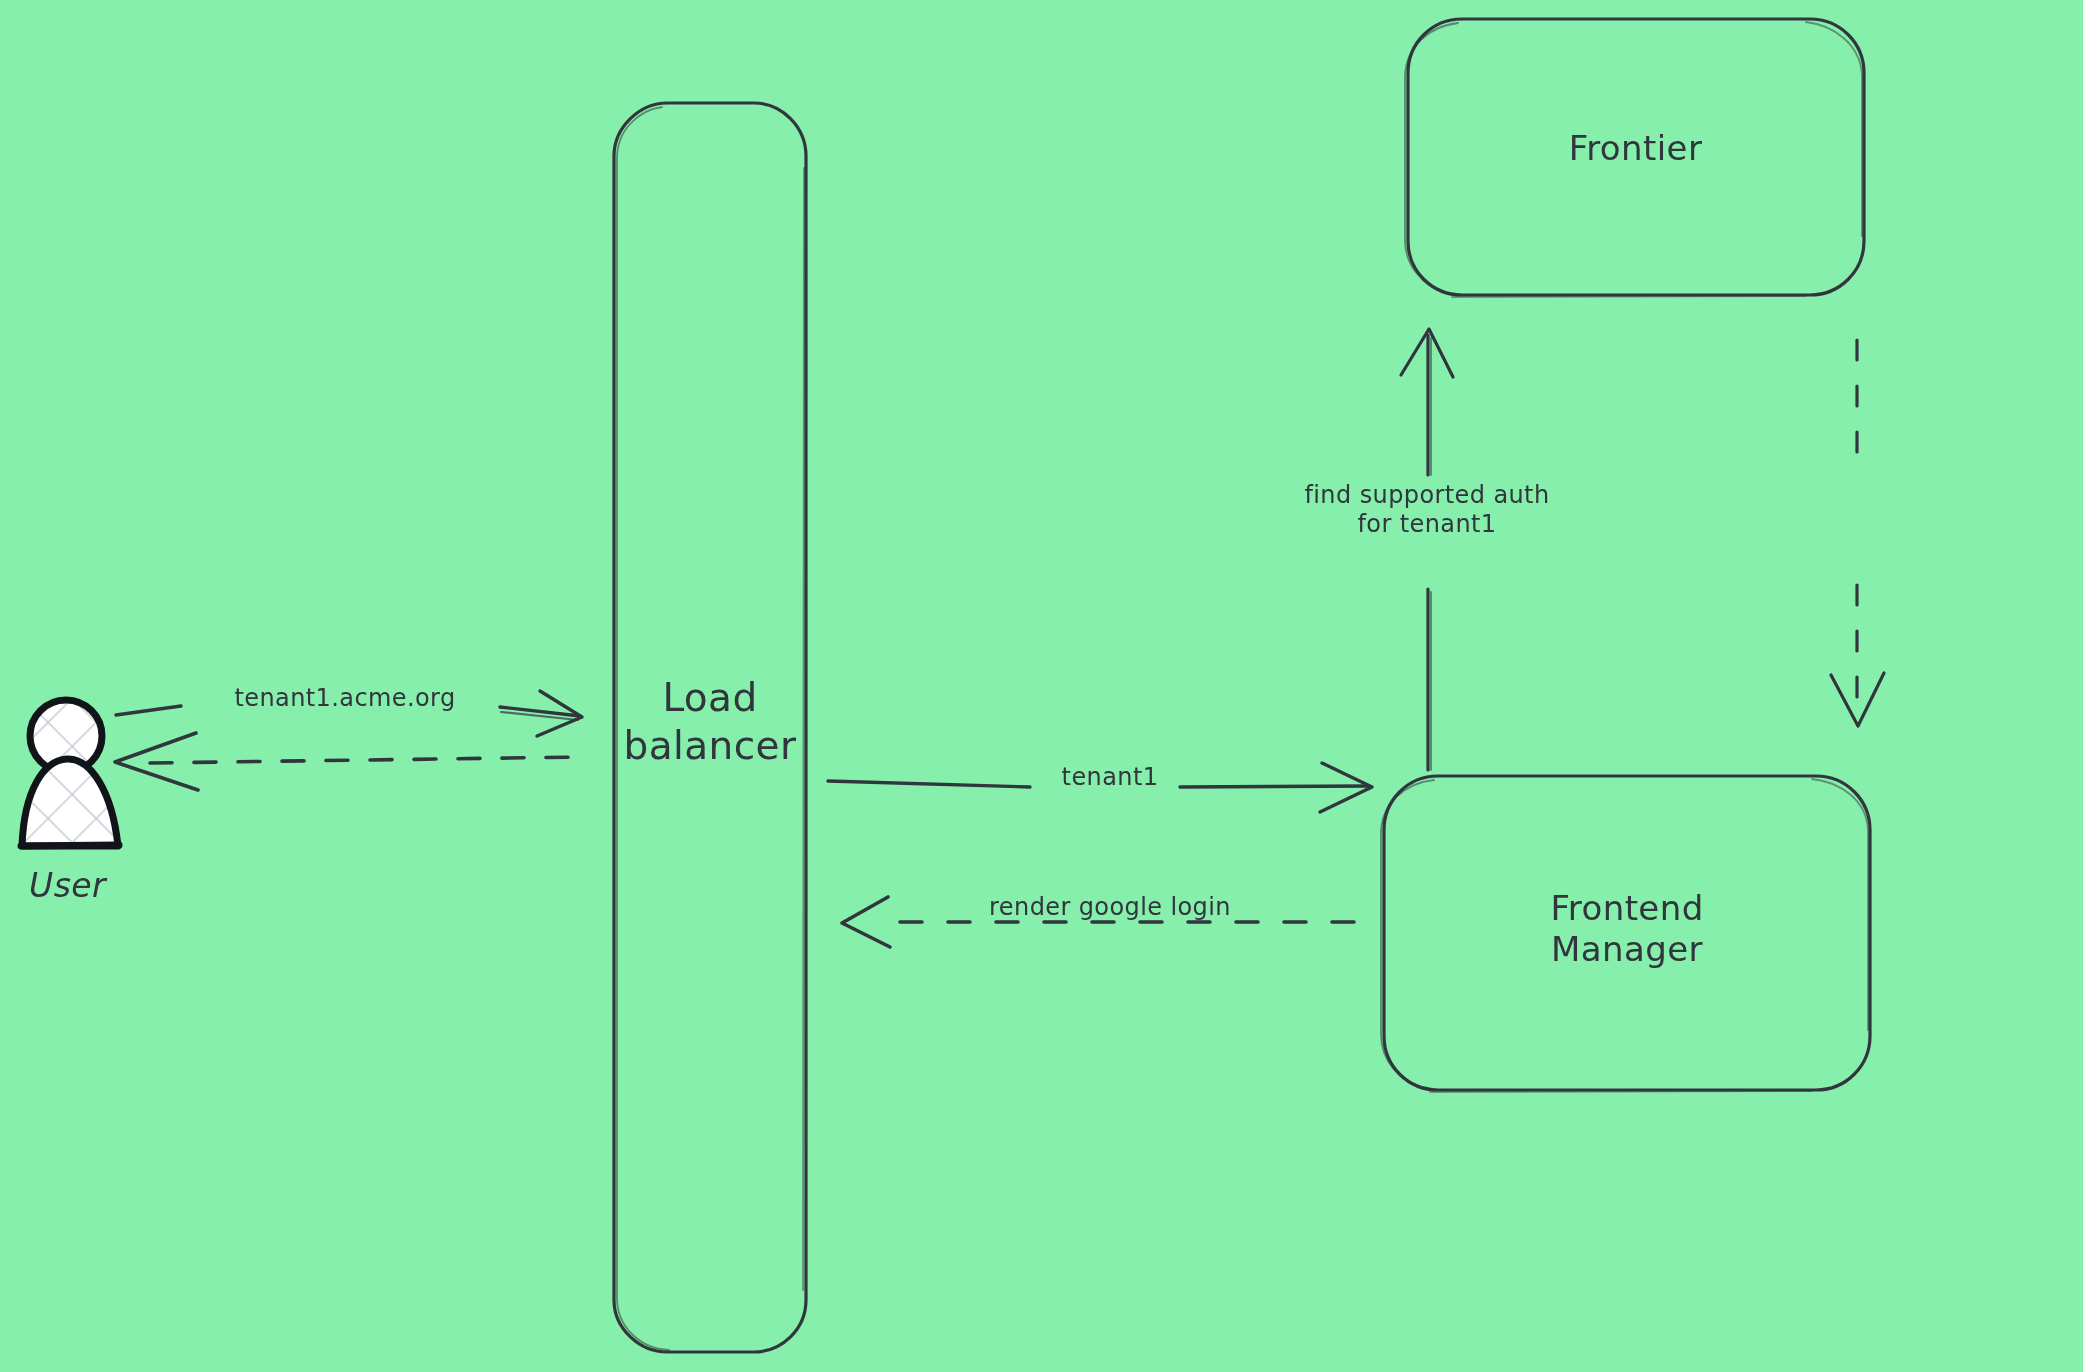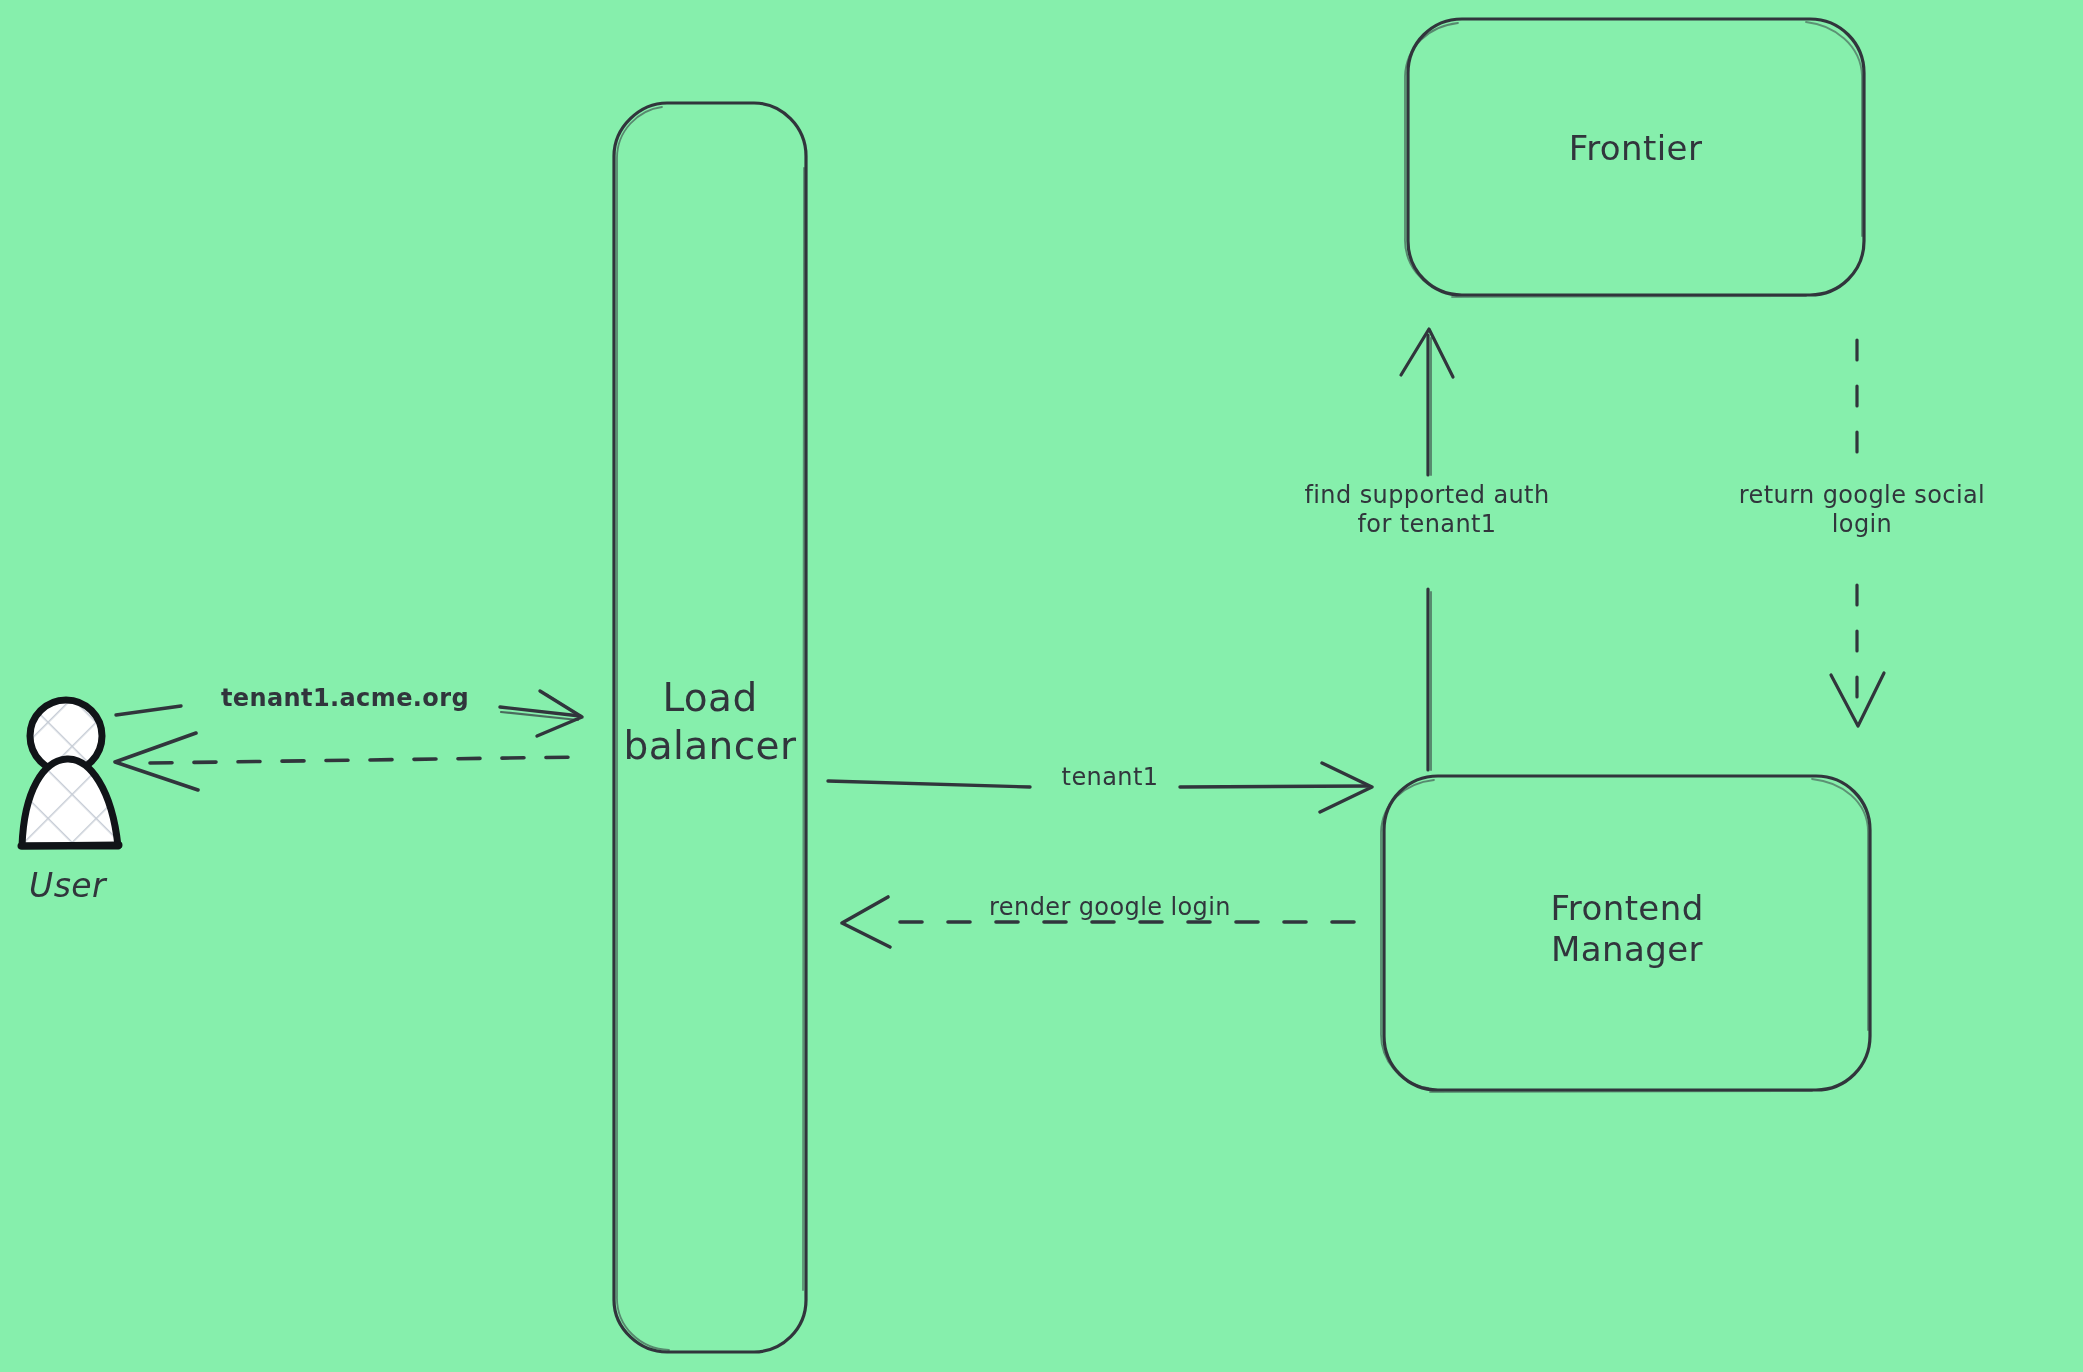--- a/index.html
+++ b/index.html
@@ -38,21 +38,21 @@
     font-size: 34px;
   }
   .edge-label {
     font-size: 24px;
   }
   .lbl-frontier    { left: 1407px; top: 128px;  width: 457px; }
   .lbl-loadbal     { left: 613px;  top: 674px;  width: 194px; font-size: 39px; }
   .lbl-frontendmgr { left: 1384px; top: 888px;  width: 486px; }
   .lbl-user        { left: 0px;    top: 866px;  width: 135px; font-size: 33px; font-style: italic; }
 
-  .lbl-tenanturl   { left: 180px;  top: 684px;  width: 330px; font-weight: bold; }
+  .lbl-tenanturl   { left: 180px;  top: 684px;  width: 330px; }
   .lbl-tenant1     { left: 1030px; top: 763px;  width: 160px; }
   .lbl-rendergoogle{ left: 890px;  top: 893px;  width: 440px; }
   .lbl-findauth    { left: 1222px; top: 481px;  width: 410px; }
   .lbl-returngoogle{ left: 1662px; top: 481px;  width: 400px; }
 </style>
 </head>
 <body>
 
 <div id="canvas">
 
@@ -158,16 +158,14 @@
 
   <div class="edge-label lbl-tenanturl">tenant1.acme.org</div>
 
   <div class="edge-label lbl-tenant1">tenant1</div>
 
   <div class="edge-label lbl-rendergoogle">render google login</div>
 
   <div class="edge-label lbl-findauth">find supported auth
 for tenant1</div>
 
-  <div class="edge-label lbl-returngoogle">return google social
-login</div>
 
 </div>
 
 </body></html>

